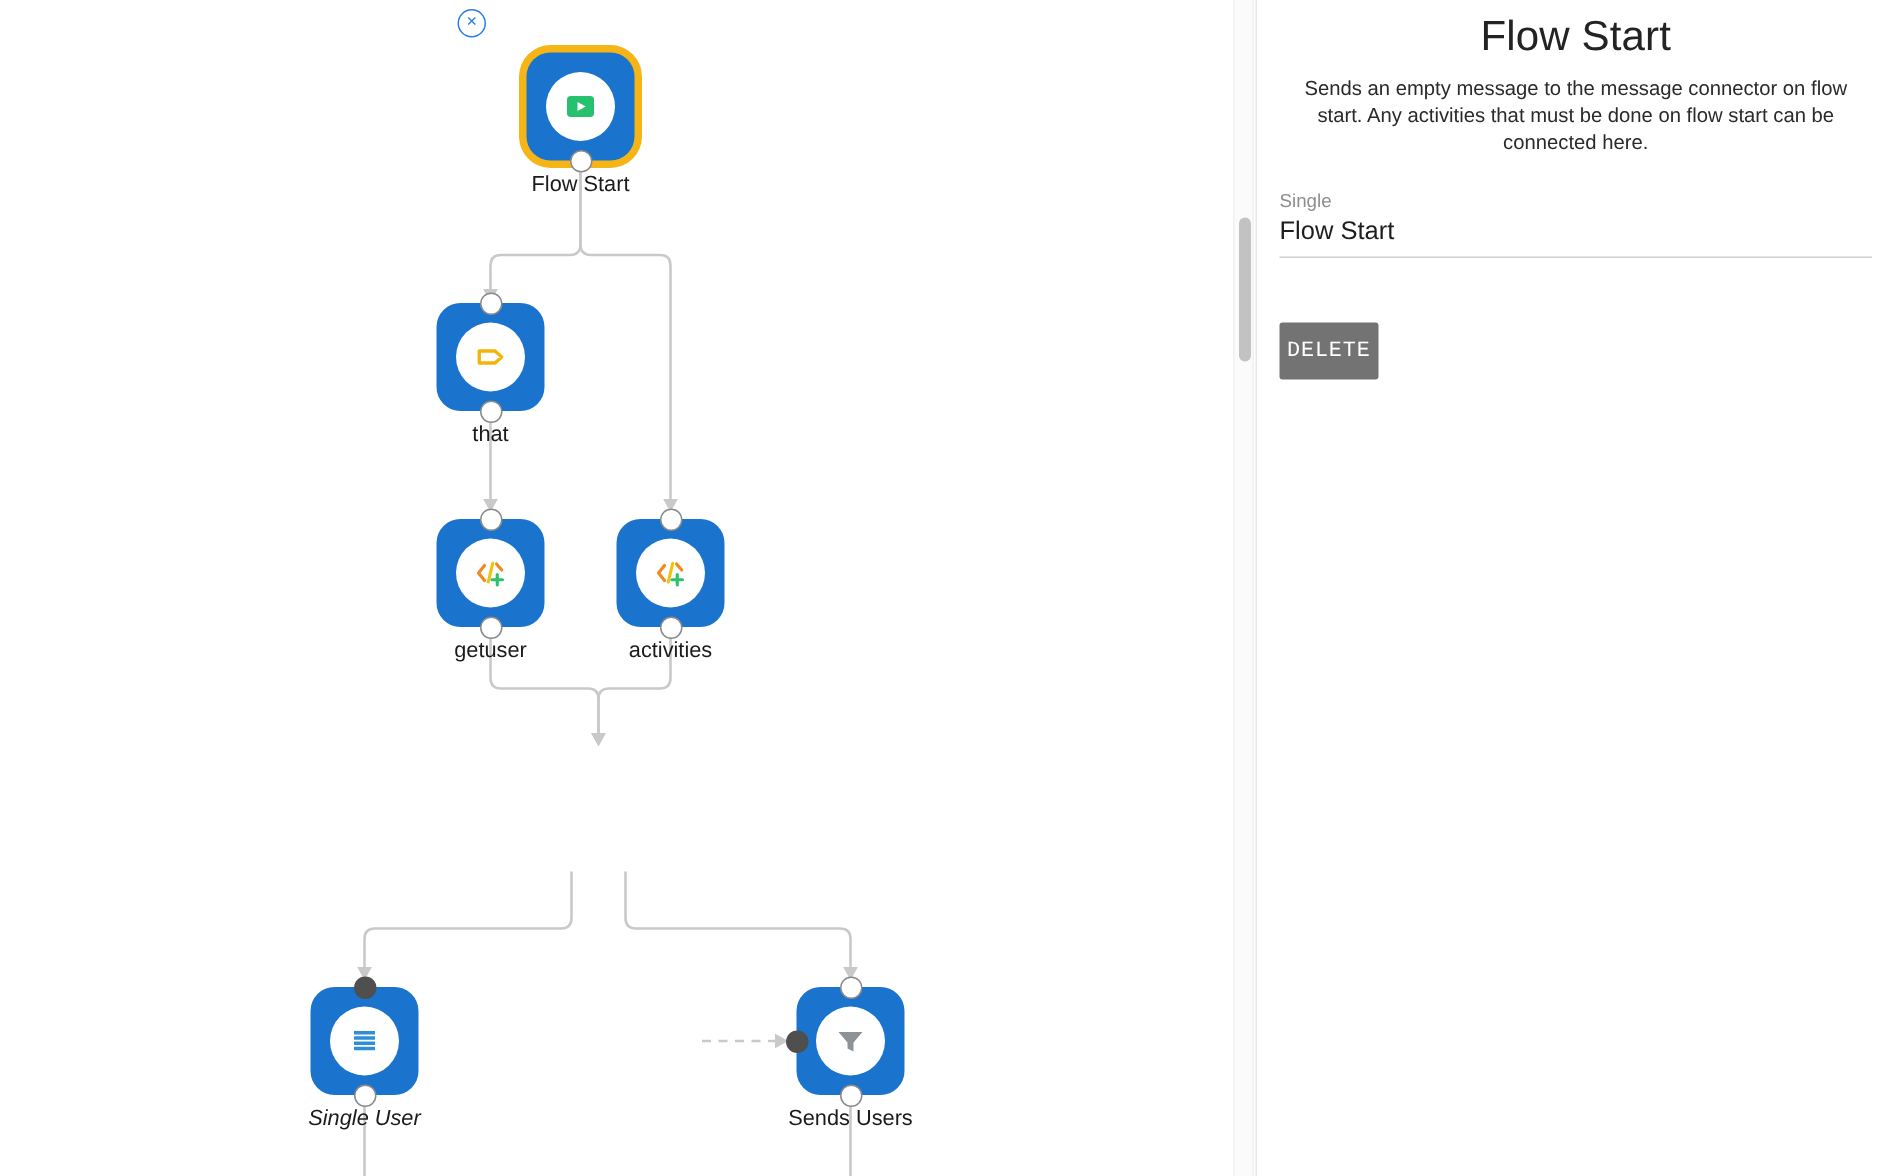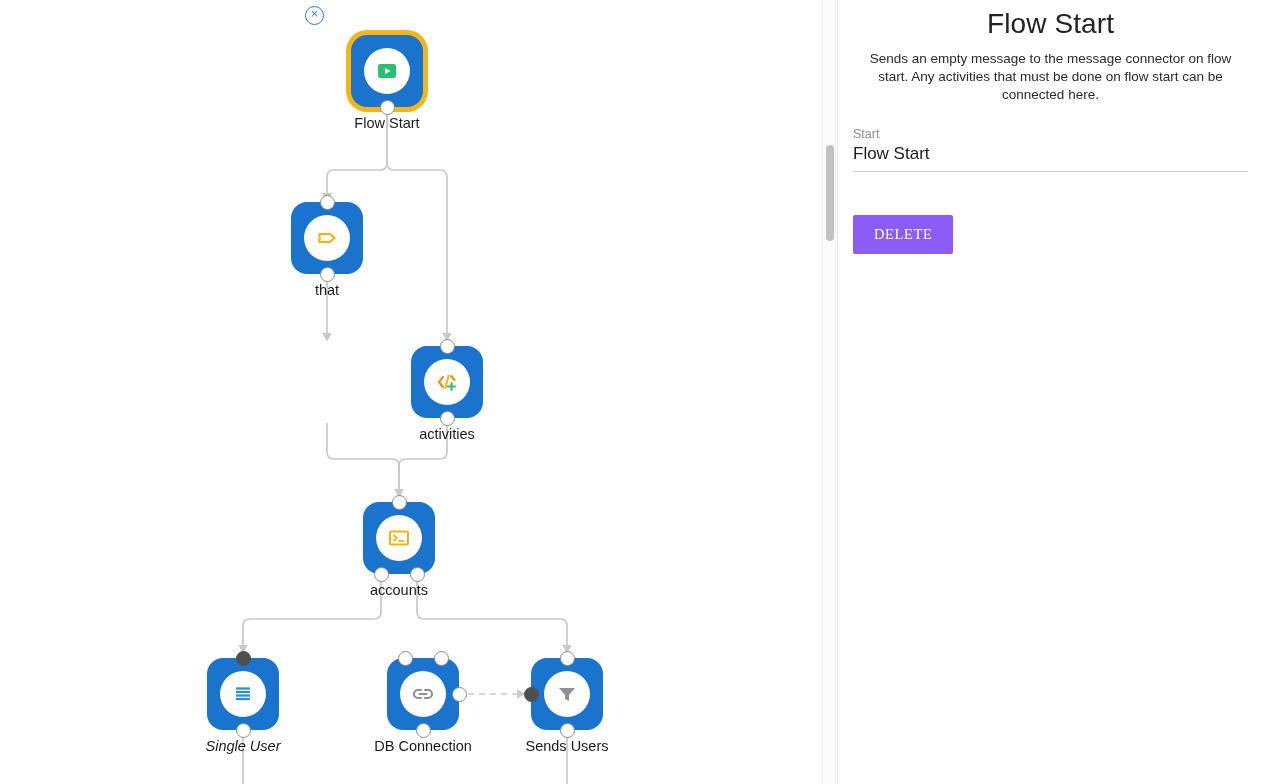--- a/index.html
+++ b/index.html
@@ -129,29 +129,29 @@
     border-bottom: 1px solid #cfcfcf;
     outline: none;
     font-size: 17px;
     color: #1d1d1d;
     padding: 1px 0 7px 0;
     background: transparent;
     font-family: "Liberation Sans", sans-serif;
   }
   #delete-button {
     margin-top: 43px;
-    background: #8b5cf6;
+    background: #737373;
     color: #ffffff;
     border: none;
     border-radius: 2px;
-    padding: 11px 21px;
+    padding: 11px 5px;
     font-size: 14.5px;
     letter-spacing: 0.6px;
     cursor: pointer;
-    font-family: Liberation Serif, serif;
+    font-family: Liberation Mono, monospace;
   }
 </style>
 </head>
 <body>
 
 <div id="app">
 
   <div id="canvas">
 
     <svg id="edges" viewBox="0 0 822 784">
@@ -203,83 +203,68 @@
       <div class="node-disc">
         <svg width="24" height="24" viewBox="0 0 24 24">
           <path d="M4.5,8 L15,8 L19.5,12 L15,16 L4.5,16 Z" fill="none" stroke="#f3b407" stroke-width="2.2" stroke-linejoin="round"></path>
         </svg>
       </div>
       <div class="port" style="left:28.5px; top:-7.5px;"></div>
       <div class="port" style="left:28.5px; top:64.5px;"></div>
       <div class="node-label">that</div>
     </div>
 
-
-    <div class="node" style="left:411px; top:346px;">
+    <div class="node" style="left:291px; top:346px;">
       <div class="node-box"></div>
       <div class="node-disc">
         <svg width="26" height="26" viewBox="0 0 26 26">
           <path d="M9,8 L5,13 L9,18" fill="none" stroke="#f08a1c" stroke-width="2.1" stroke-linecap="round" stroke-linejoin="round"></path>
           <path d="M17,7 L20.5,11" fill="none" stroke="#f08a1c" stroke-width="2.1" stroke-linecap="round"></path>
           <path d="M14.5,6.5 L11.5,19" fill="none" stroke="#f3c20b" stroke-width="2.1" stroke-linecap="round"></path>
           <path d="M17.5,14 L17.5,21 M14,17.5 L21,17.5" fill="none" stroke="#2ec16b" stroke-width="2.1" stroke-linecap="round"></path>
         </svg>
       </div>
       <div class="port" style="left:28.5px; top:-7.5px;"></div>
       <div class="port" style="left:28.5px; top:64.5px;"></div>
+      <div class="node-label">getuser</div>
+    </div>
+
+    <div class="node" style="left:411px; top:346px;">
+      <div class="node-box"></div>
+      <div class="node-disc">
+        <svg width="26" height="26" viewBox="0 0 26 26">
+          <path d="M9,8 L5,13 L9,18" fill="none" stroke="#f08a1c" stroke-width="2.1" stroke-linecap="round" stroke-linejoin="round"></path>
+          <path d="M17,7 L20.5,11" fill="none" stroke="#f08a1c" stroke-width="2.1" stroke-linecap="round"></path>
+          <path d="M14.5,6.5 L11.5,19" fill="none" stroke="#f3c20b" stroke-width="2.1" stroke-linecap="round"></path>
+          <path d="M17.5,14 L17.5,21 M14,17.5 L21,17.5" fill="none" stroke="#2ec16b" stroke-width="2.1" stroke-linecap="round"></path>
+        </svg>
+      </div>
+      <div class="port" style="left:28.5px; top:-7.5px;"></div>
+      <div class="port" style="left:28.5px; top:64.5px;"></div>
       <div class="node-label">activities</div>
     </div>
 
-    <div class="node" style="left:363px; top:502px;">
-      <div class="node-box"></div>
-      <div class="node-disc">
-        <svg width="24" height="24" viewBox="0 0 24 24">
-          <rect x="3" y="5.5" width="18" height="13" rx="1.5" fill="none" stroke="#f3b407" stroke-width="2"></rect>
-          <path d="M7,9.5 L10,12 L7,14.5" fill="none" stroke="#f3b407" stroke-width="1.8" stroke-linecap="round" stroke-linejoin="round"></path>
-          <path d="M12,14.8 L16,14.8" fill="none" stroke="#f3b407" stroke-width="1.8" stroke-linecap="round"></path>
-        </svg>
-      </div>
-      <div class="port" style="left:28.5px; top:-7.5px;"></div>
-      <div class="port" style="left:10.5px; top:64.5px;"></div>
-      <div class="port" style="left:46.5px; top:64.5px;"></div>
-      <div class="node-label">accounts</div>
-    </div>
 
     <div class="node" style="left:207px; top:658px;font-style:italic;">
       <div class="node-box"></div>
       <div class="node-disc">
         <svg width="24" height="24" viewBox="0 0 24 24">
           <g stroke="#2f8fd6" stroke-width="2.3" stroke-linecap="butt">
             <path d="M5,6.5 L19,6.5"></path>
             <path d="M5,10 L19,10"></path>
             <path d="M5,13.5 L19,13.5"></path>
             <path d="M5,17 L19,17"></path>
           </g>
         </svg>
       </div>
       <div class="port filled" style="left:28.5px; top:-7.5px;"></div>
       <div class="port" style="left:28.5px; top:64.5px;"></div>
       <div class="node-label">Single User</div>
     </div>
 
-    <div class="node" style="left:387px; top:658px;">
-      <div class="node-box"></div>
-      <div class="node-disc">
-        <svg width="26" height="26" viewBox="0 0 26 26">
-          <path d="M11,9 L8,9 A4,4 0 0 0 8,17 L11,17" fill="none" stroke="#8d9296" stroke-width="2.1" stroke-linecap="round"></path>
-          <path d="M15,9 L18,9 A4,4 0 0 1 18,17 L15,17" fill="none" stroke="#8d9296" stroke-width="2.1" stroke-linecap="round"></path>
-          <path d="M9.5,13 L16.5,13" fill="none" stroke="#8d9296" stroke-width="2.1" stroke-linecap="round"></path>
-        </svg>
-      </div>
-      <div class="port" style="left:10.5px; top:-7.5px;"></div>
-      <div class="port" style="left:46.5px; top:-7.5px;"></div>
-      <div class="port" style="left:64.5px; top:28.5px;"></div>
-      <div class="port" style="left:28.5px; top:64.5px;"></div>
-      <div class="node-label">DB Connection</div>
-    </div>
 
     <div class="node" style="left:531px; top:658px;">
       <div class="node-box"></div>
       <div class="node-disc">
         <svg width="24" height="24" viewBox="0 0 24 24">
           <path d="M4,6 L20,6 L14,13 L14,19 L10,17 L10,13 Z" fill="#8d9296"></path>
         </svg>
       </div>
       <div class="port" style="left:28.5px; top:-7.5px;"></div>
       <div class="port filled" style="left:-7.5px; top:28.5px;"></div>
@@ -291,20 +276,20 @@
 
   <div id="canvas-scrollbar">
     <div id="canvas-scroll-thumb"></div>
   </div>
 
   <div id="panel">
     <h1 id="panel-title">Flow Start</h1>
     <p id="panel-desc">Sends an empty message to the message connector on flow start. Any activities that must be done on flow start can be connected here.</p>
 
     <div class="field">
-      <span class="field-label">Start</span>
+      <span class="field-label">Single</span>
       <input class="field-input" type="text" value="Flow Start" style="">
     </div>
 
     <button id="delete-button">DELETE</button>
   </div>
 
 </div>
 
 </body></html>

